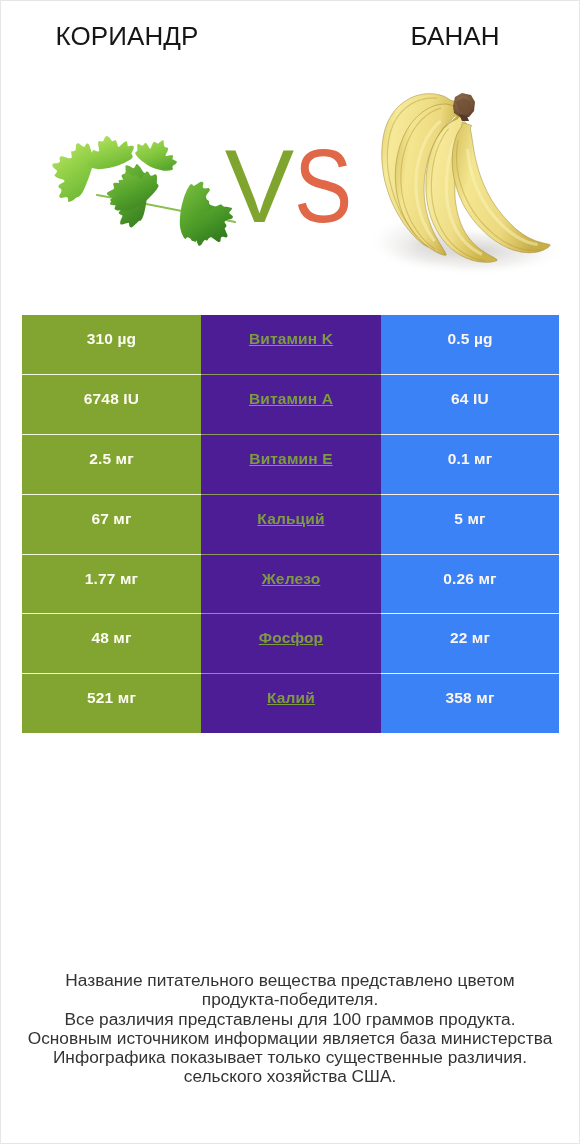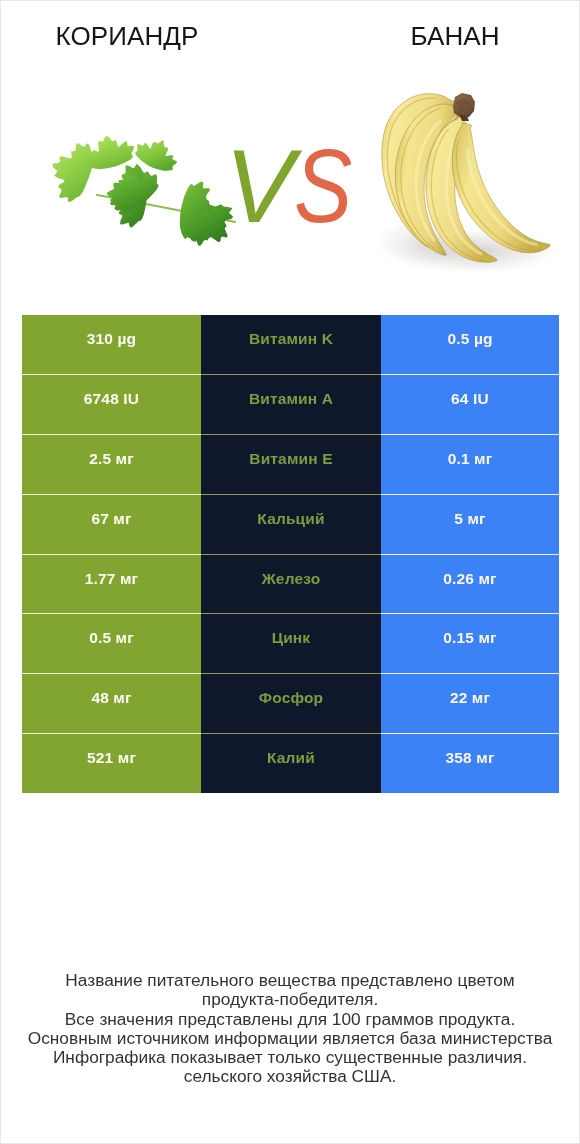--- a/index.html
+++ b/index.html
@@ -3,30 +3,30 @@
 <meta charset="utf-8">
 <title>Кориандр vs Банан</title>
 <style>
   html,body{margin:0;padding:0;background:#fff;}
   body{width:580px;height:1144px;font-family:"Liberation Sans",sans-serif;overflow:hidden;}
   .page{position:relative;box-sizing:border-box;width:580px;height:1144px;background:#fff;border:1px solid #e6e6e6;}
   .title{position:absolute;top:21px;font-size:26px;line-height:28px;color:#161616;font-weight:400;text-align:center;letter-spacing:0.1px;}
   .title.left{left:6px;width:240px;}
   .title.right{left:334px;width:240px;}
   .art{position:absolute;left:0;top:0;}
-  .hero{position:absolute;left:0;top:0;width:578px;height:300px;font-style:italic;}
+  .hero{position:absolute;left:0;top:0;width:578px;height:300px;}
   .vs{position:absolute;left:4px;top:133px;width:578px;text-align:center;font-size:104px;line-height:104px;font-weight:400;letter-spacing:0px;}
   .vs .v{color:#7fa52e;}
   .vs .s{display:inline-block;transform:scaleX(0.84);transform-origin:left center;}
   .vs .s{color:#e06848;}
   .table{position:absolute;left:21px;top:313.5px;width:537px;}
   .row{position:relative;height:59.8px;}
   .cell{position:absolute;top:0;height:100%;display:flex;align-items:center;justify-content:center;font-size:15.5px;font-weight:700;letter-spacing:0.15px;padding-bottom:11px;box-sizing:border-box;}
   .cell.left{left:0;width:179px;background:#82a431;color:#fdfdf3;}
-  .cell.mid{left:179px;width:180px;background:#0f172a;color:#7d9b41;}
+  .cell.mid{left:179px;width:180px;background:#4c1d95;color:#7d9b41;text-decoration:underline;}
   .cell.right{left:359px;width:178px;background:#3b82f6;color:#fdf6f0;}
   .row + .row .cell.left{border-top:1px solid #f2f6dc;text-align:right;}
   .row + .row .cell.right{border-top:1px solid #fbeee3;}
   .row + .row .cell.mid{border-top:1px solid #8b9b5e;}
   .footer{position:absolute;left:0;top:970px;width:578px;text-align:center;font-size:17.3px;color:#333333;line-height:19.3px;font-weight:400;}
   .fline{white-space:nowrap;text-align:center;}
 </style>
 </head>
 <body>
 
@@ -140,43 +140,38 @@
         <div class="cell mid">Кальций</div>
         <div class="cell right">5 мг</div>
       </div>
 
       <div class="row">
         <div class="cell left">1.77 мг</div>
         <div class="cell mid">Железо</div>
         <div class="cell right">0.26 мг</div>
       </div>
 
-      <div class="row">
-        <div class="cell left">0.5 мг</div>
-        <div class="cell mid">Цинк</div>
-        <div class="cell right">0.15 мг</div>
-      </div>
 
 
 
       <div class="row">
         <div class="cell left">48 мг</div>
         <div class="cell mid">Фосфор</div>
         <div class="cell right">22 мг</div>
       </div>
 
       <div class="row">
         <div class="cell left">521 мг</div>
         <div class="cell mid">Калий</div>
         <div class="cell right">358 мг</div>
       </div>
     </div>
 
   <div class="footer">
 
   <div class="fline">Название питательного вещества представлено цветом</div>
       <div class="fline">продукта-победителя.</div>
-      <div class="fline">Все значения представлены для 100 граммов продукта.</div>
+      <div class="fline">Все различия представлены для 100 граммов продукта.</div>
       <div class="fline">Основным источником информации является база министерства</div>
       <div class="fline">Инфографика показывает только существенные различия.</div>
       <div class="fline">сельского хозяйства США.</div>
     </div>
 </div>
 
 </body></html>

